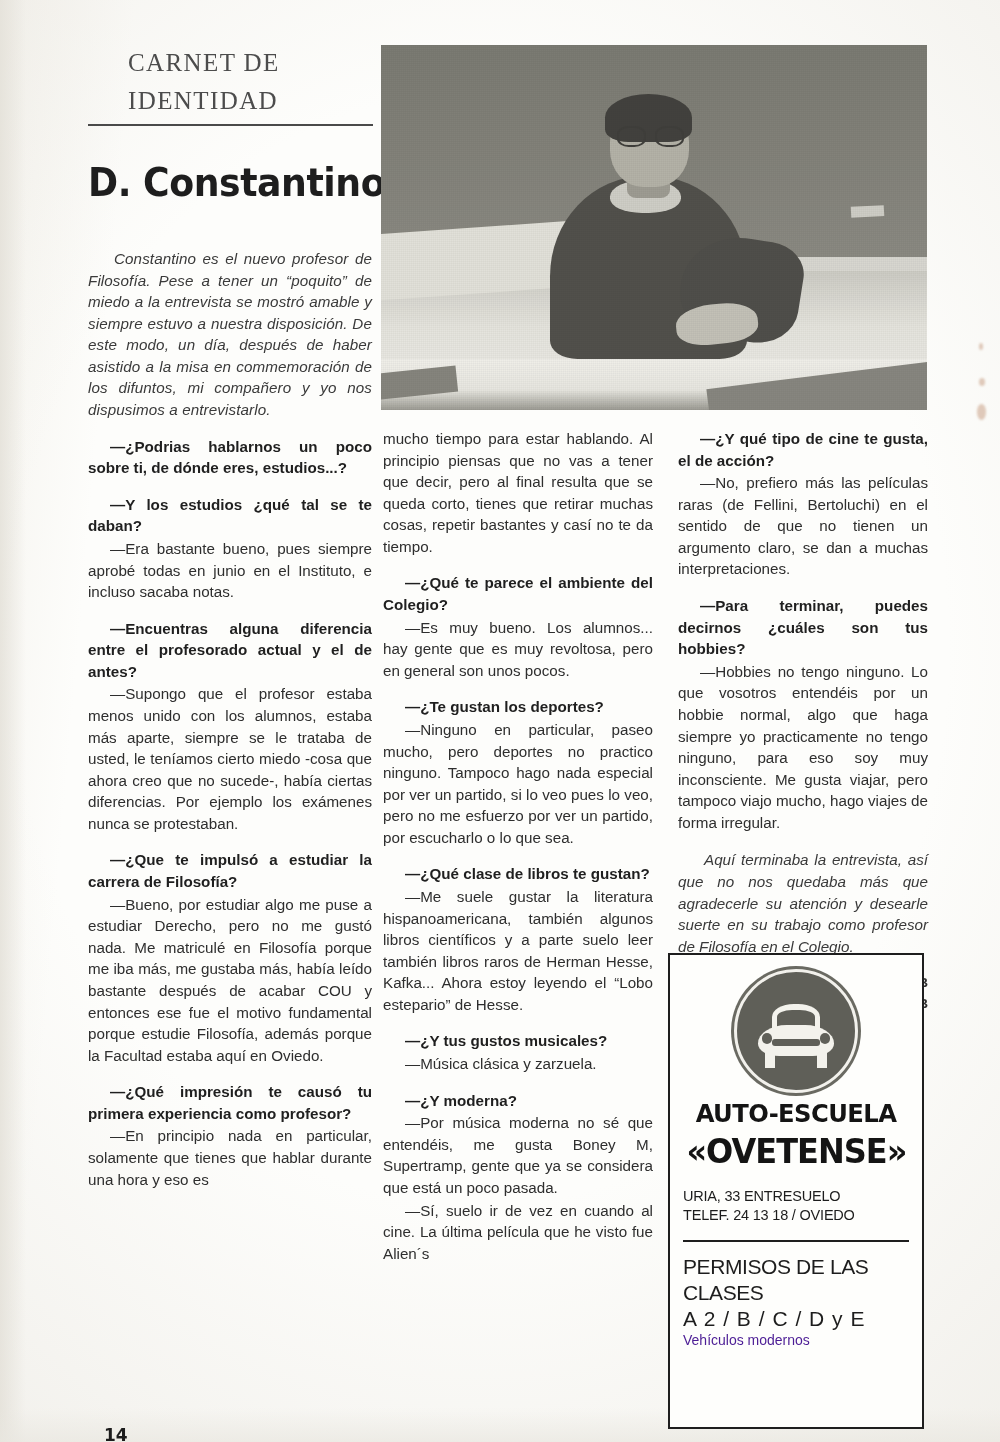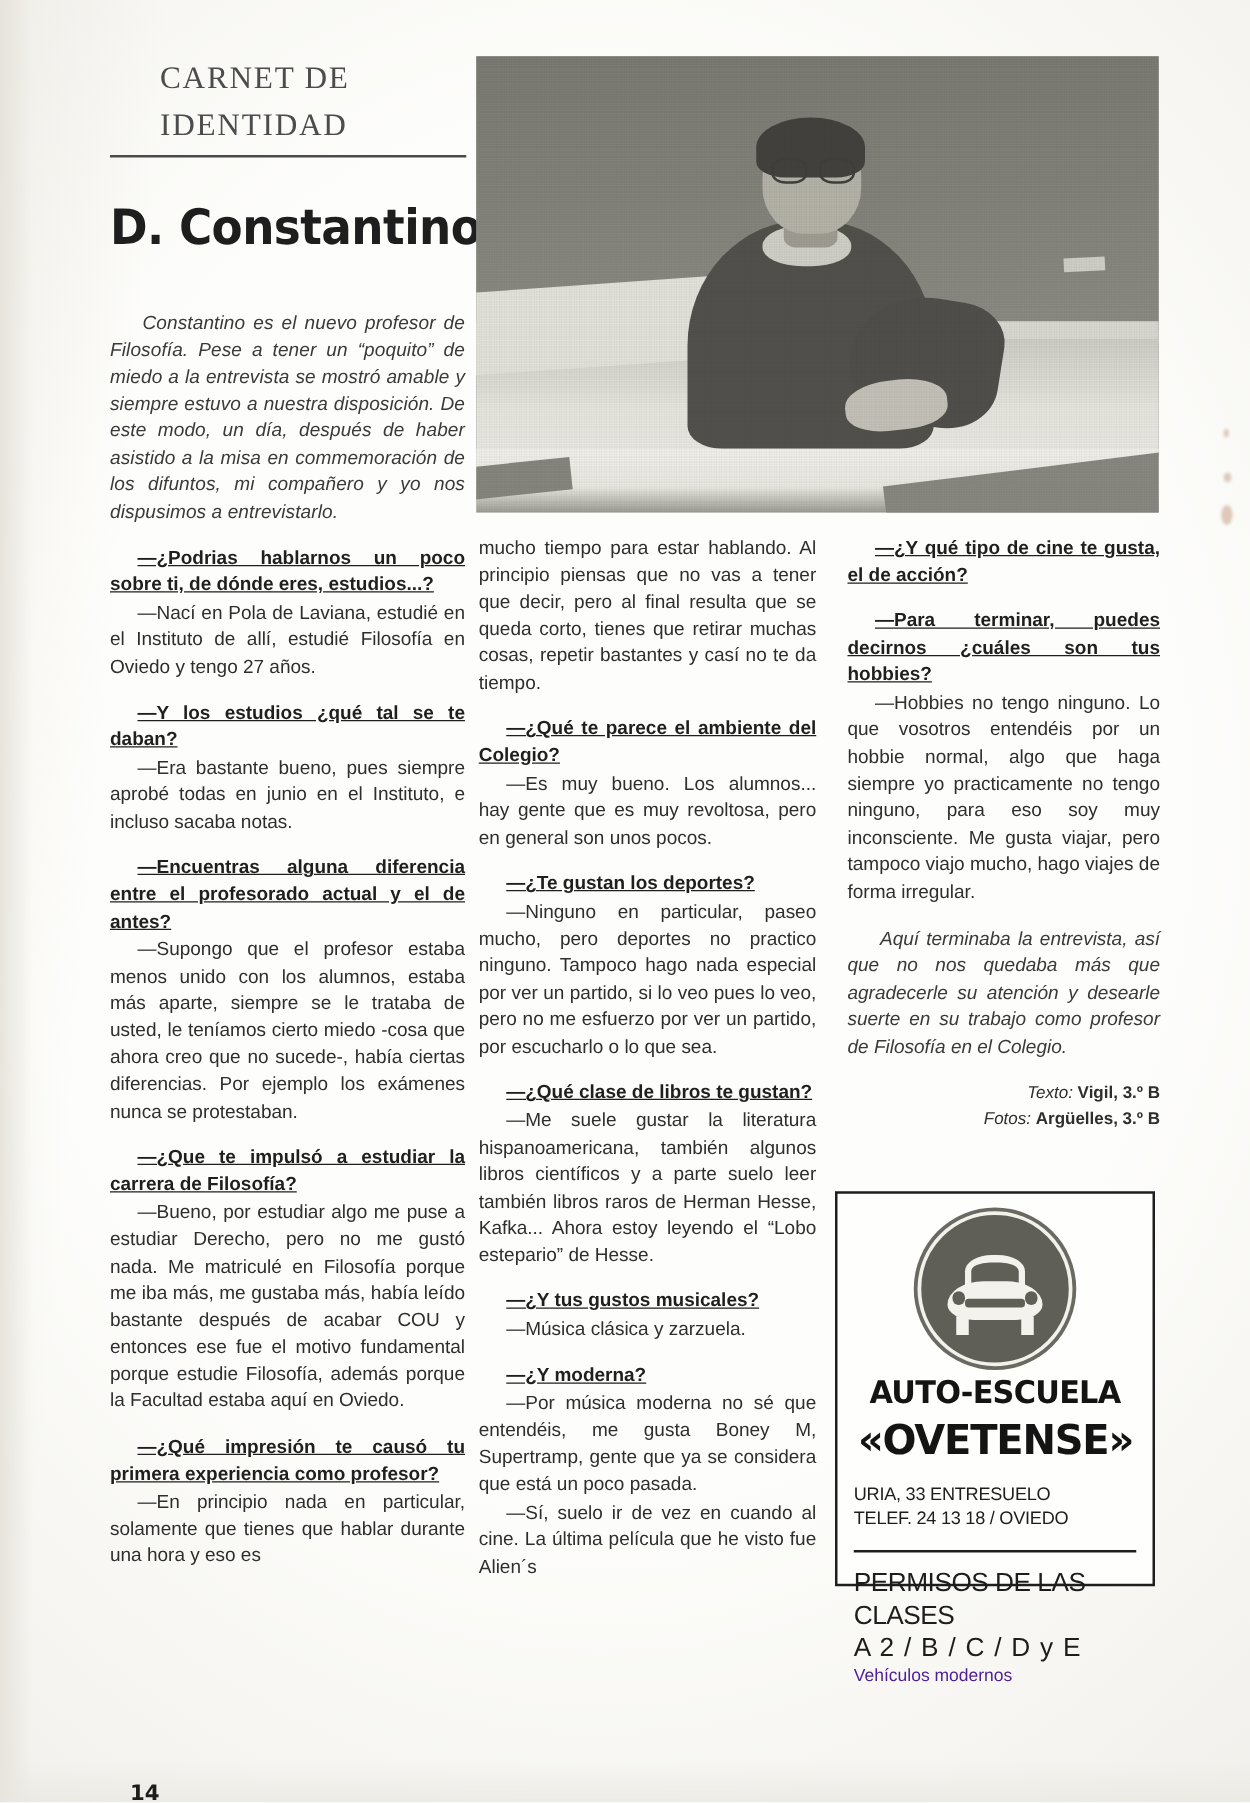--- a/index.html
+++ b/index.html
@@ -214,21 +214,20 @@
   #col3 { left: 678px; top: 428px; width: 250px; }
 
   .col p {
     margin: 0 0 0 0;
     text-indent: 22px;
   }
   .col p.q {
     font-weight: 700;
     color: #1f1f1f;
     margin-top: 15px;
-    text-decoration: underline;
   }
   .col p.a {
     margin-top: 1px;
   }
   .col p.lede {
     font-style: italic;
     font-weight: 400;
     color: #3a3a3a;
     text-indent: 26px;
     letter-spacing: 0.1px;
@@ -250,21 +249,21 @@
   }
   .credits .ital { font-style: italic; }
   .credits .bold { font-weight: 700; }
 
   
   #ad {
     position: absolute;
     left: 668px;
     top: 953px;
     width: 256px;
-    height: 316px;
+    height: 476px;
     border: 2px solid #1e1e1e;
     background: #fefefc;
     box-sizing: border-box;
     padding: 8px 13px 10px 13px;
   }
   #ad-logo {
     width: 118px;
     height: 118px;
     margin: 6px auto 6px auto;
     border-radius: 50%;
@@ -412,21 +411,20 @@
     <div class="desk-bottom"></div>
     <div class="desk-dark-corner"></div>
     <div class="desk-dark-corner2"></div>
     <div class="grain"></div>
   </div>
 
   <div class="col" id="col1">
     <p class="lede">Constantino es el nuevo profesor de Filosofía. Pese a tener un “poquito” de miedo a la entrevista se mostró amable y siempre estuvo a nuestra disposición. De este modo, un día, después de haber asistido a la misa en commemoración de los difuntos, mi compañero y yo nos dispusimos a entrevistarlo.</p>
 
     <p class="q">—¿Podrias hablarnos un poco sobre ti, de dónde eres, estudios...?</p>
-    <p class="a">—Nací en Pola de Laviana, estudié en el Instituto de allí, estudié Filosofía en Oviedo y tengo 27 años.</p>
 
     <p class="q">—Y los estudios ¿qué tal se te daban?</p>
     <p class="a">—Era bastante bueno, pues siempre aprobé todas en junio en el Instituto, e incluso sacaba notas.</p>
 
     <p class="q">—Encuentras alguna diferencia entre el profesorado actual y el de antes?</p>
     <p class="a">—Supongo que el profesor estaba menos unido con los alumnos, estaba más aparte, siempre se le trataba de usted, le teníamos cierto miedo -cosa que ahora creo que no sucede-, había ciertas diferencias. Por ejemplo los exámenes nunca se protestaban.</p>
 
     <p class="q">—¿Que te impulsó a estudiar la carrera de Filosofía?</p>
     <p class="a">—Bueno, por estudiar algo me puse a estudiar Derecho, pero no me gustó nada. Me matriculé en Filosofía porque me iba más, me gustaba más, había leído bastante después de acabar COU y entonces ese fue el motivo fundamental porque estudie Filosofía, además porque la Facultad estaba aquí en Oviedo.</p>
 
@@ -450,20 +448,21 @@
     <p class="a">—Música clásica y zarzuela.</p>
 
     <p class="q">—¿Y moderna?</p>
     <p class="a">—Por música moderna no sé que entendéis, me gusta Boney M, Supertramp, gente que ya se considera que está un poco pasada.</p>
 
     <p class="a">—Sí, suelo ir de vez en cuando al cine. La última película que he visto fue Alien´s</p>
   </div>
 
   <div class="col" id="col3">
     <p class="q" style="margin-top:0">—¿Y qué tipo de cine te gusta, el de acción?</p>
+    <p class="a">—No, prefiero más las películas raras (de Fellini, Bertoluchi) en el sentido de que no tienen un argumento claro, se dan a muchas interpretaciones.</p>
 
     <p class="q">—Para terminar, puedes decirnos ¿cuáles son tus hobbies?</p>
     <p class="a">—Hobbies no tengo ninguno. Lo que vosotros entendéis por un hobbie normal, algo que haga siempre yo practicamente no tengo ninguno, para eso soy muy inconsciente. Me gusta viajar, pero tampoco viajo mucho, hago viajes de forma irregular.</p>
 
     <p class="outro">Aquí terminaba la entrevista, así que no nos quedaba más que agradecerle su atención y desearle suerte en su trabajo como profesor de Filosofía en el Colegio.</p>
 
     <div class="credits">
       <div>
         <span class="ital">Texto:</span>
         <span class="bold">Vigil, 3.º B</span>

